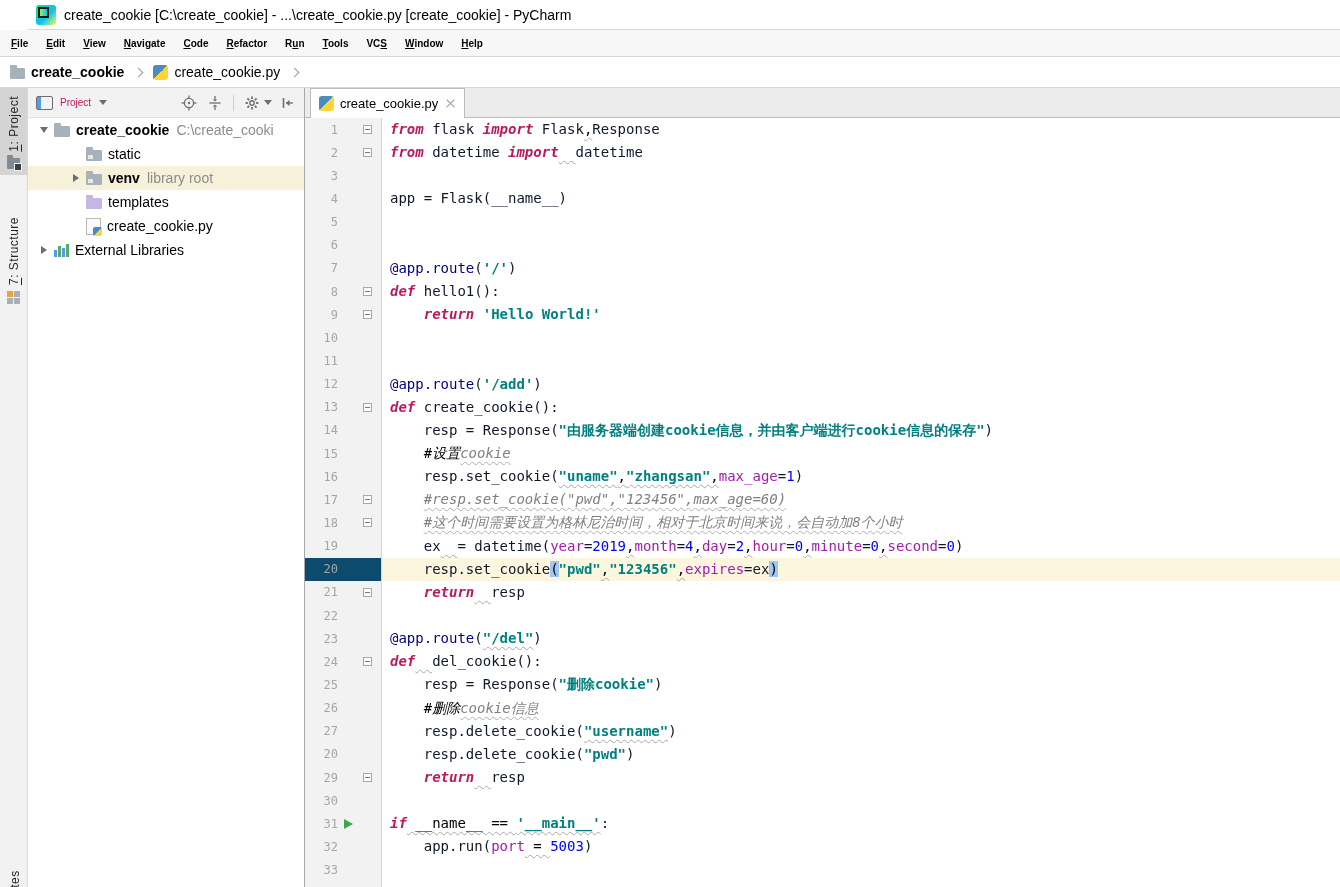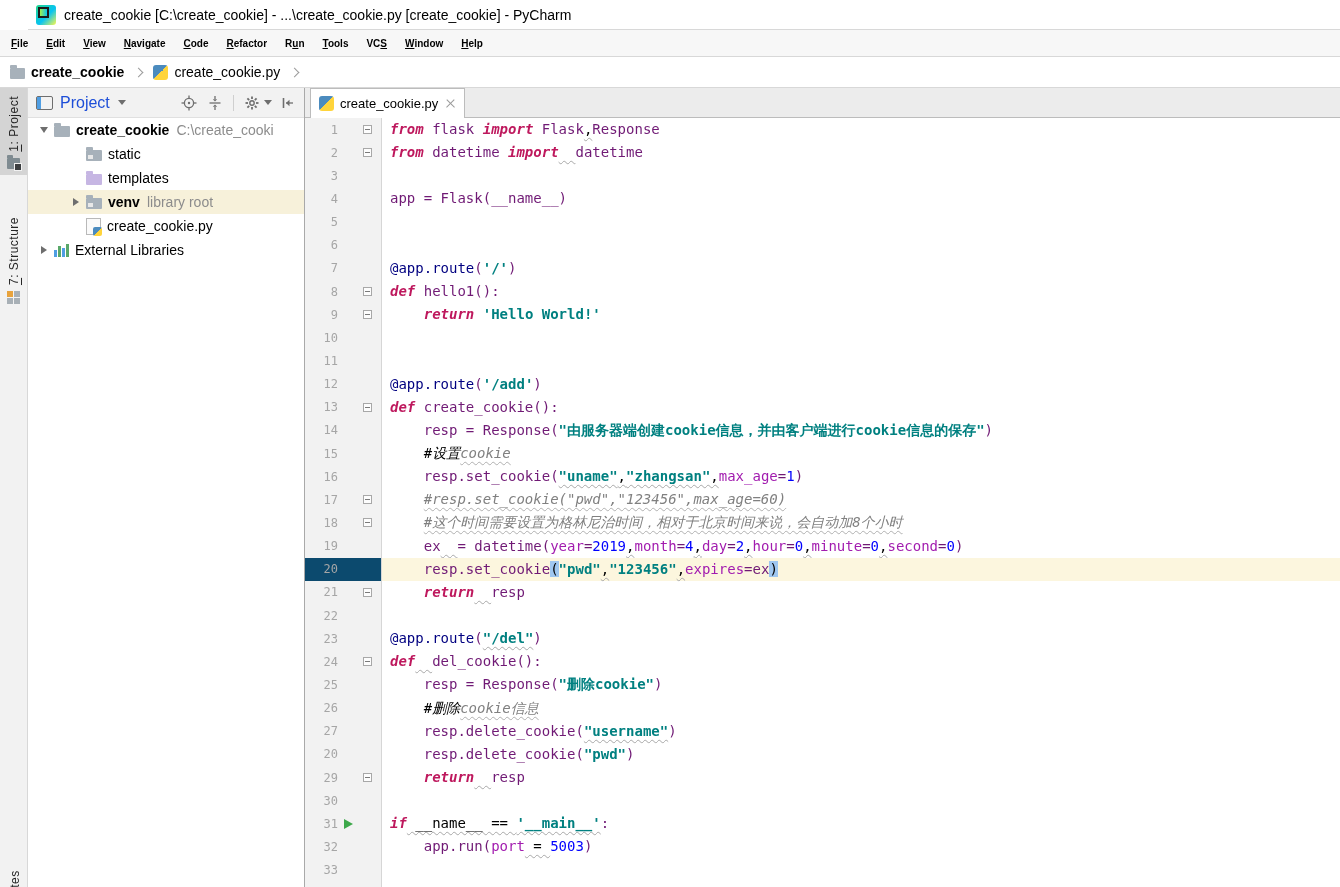--- a/index.html
+++ b/index.html
@@ -42,21 +42,21 @@
   .ico-struct{width:13px;height:13px;display:grid;grid-template-columns:6px 6px;grid-template-rows:6px 6px;gap:1px;}
   .ico-struct i{background:#a8b0b6;}
   .ico-struct i:first-child{background:#e8a33d;}
   .strip-fav{position:absolute;bottom:0;left:0;width:28px;height:40px;overflow:hidden;}
   .strip-fav .vtext{position:absolute;top:2px;left:8px;height:90px;}
   
   .panel{width:277px;border-right:1px solid #a9a9a9;box-sizing:border-box;display:flex;flex-direction:column;
          background:#fff;flex:0 0 auto;overflow:hidden;}
   .panel-head{height:30px;display:flex;align-items:center;background:#f2f2f2;border-bottom:1px solid #e0e0e0;
               padding:0 6px;gap:6px;box-sizing:border-box;}
-  .panel-title{font-size:16px;color:#1d4ed8;}
+  .panel-title{font-size:10px;color:#be185d;}
   .tri-down{width:0;height:0;border-left:4px solid transparent;border-right:4px solid transparent;
             border-top:5px solid #6e6e6e;display:inline-block;margin-left:2px;}
   .panel-head .spacer{flex:1;}
   .hbtn{display:flex;align-items:center;justify-content:center;width:20px;height:20px;cursor:default;}
   .hsep{width:1px;height:16px;background:#cfcfcf;margin:0 2px;}
   .ico-win{width:15px;height:12px;border:1px solid #6e6e6e;border-radius:2px;position:relative;}
   .ico-win::before{content:"";position:absolute;left:0;top:0;bottom:0;width:4px;background:#4f9ee3;}
   
   .tree{flex:1;background:#fff;font-size:14px;overflow:hidden;position:relative;}
   .tree-row{height:24px;display:flex;align-items:center;white-space:nowrap;overflow:hidden;cursor:default;}
@@ -113,21 +113,21 @@
   .sk{color:#be185d;font-weight:bold;font-style:italic;}
   .sd{color:#000080;}
   .ss{color:#008080;font-weight:bold;}
   .ssw{color:#008080;font-weight:bold;text-decoration:underline wavy #a8a8a8 1px;text-underline-offset:3px;}
   .sc{color:#000000;font-style:italic;}
   .scw{color:#808080;font-style:italic;text-decoration:underline wavy #b0b0b0 1px;text-underline-offset:3px;}
   .sw{color:#000;text-decoration:underline wavy #a8a8a8 1px;text-underline-offset:3px;}
   .sa{color:#a21caf;}
   .snum{color:#0000ff;}
   .shp{color:#000;background:#9fc7f0;}
-  .sp{color:#701a75;}
+  .sp{color:#0f172a;}
   svg{display:block;}
 </style>
 </head>
 <body>
 
 <div class="window">
 
   <div class="titlebar">
     <div class="pc-logo"></div>
     <div class="title-text">create_cookie [C:\create_cookie] - ...\create_cookie.py [create_cookie] - PyCharm</div>
@@ -240,32 +240,32 @@
             </span>
             <span class="folder"></span>
             <span class="tree-label bold">create_cookie</span>
             <span class="tree-suffix">C:\create_cooki</span>
           </div>
           <div class="tree-row lvl1">
             <span class="cslot"></span>
             <span class="folder dot"></span>
             <span class="tree-label">static</span>
           </div>
-          <div class="tree-row lvl1">
-            <span class="cslot"></span>
-            <span class="folder purple"></span>
-            <span class="tree-label">templates</span>
-          </div>
           <div class="tree-row lvl1 selected">
             <span class="cslot">
               <span class="tchev-right"></span>
             </span>
             <span class="folder dot"></span>
             <span class="tree-label bold">venv</span>
             <span class="tree-suffix">library root</span>
+          </div>
+          <div class="tree-row lvl1">
+            <span class="cslot"></span>
+            <span class="folder purple"></span>
+            <span class="tree-label">templates</span>
           </div>
           <div class="tree-row lvl1">
             <span class="cslot"></span>
             <span class="pyfile"></span>
             <span class="tree-label">create_cookie.py</span>
           </div>
           <div class="tree-row lvl0">
             <span class="cslot">
               <span class="tchev-right"></span>
             </span>

